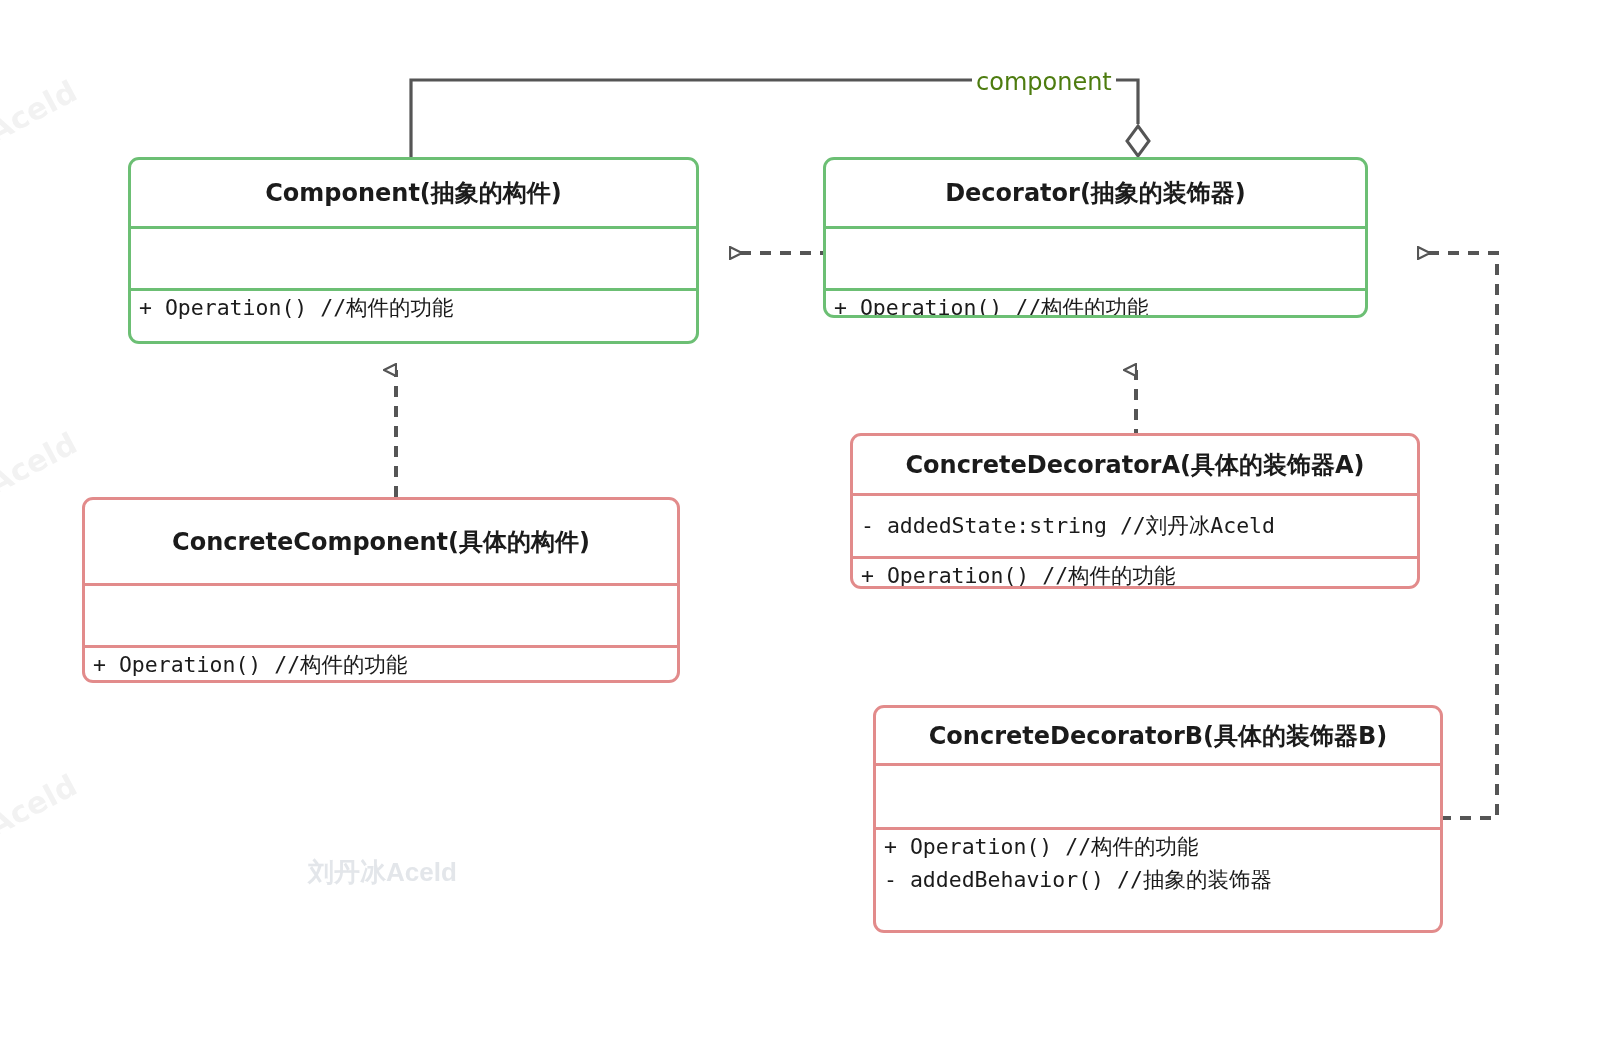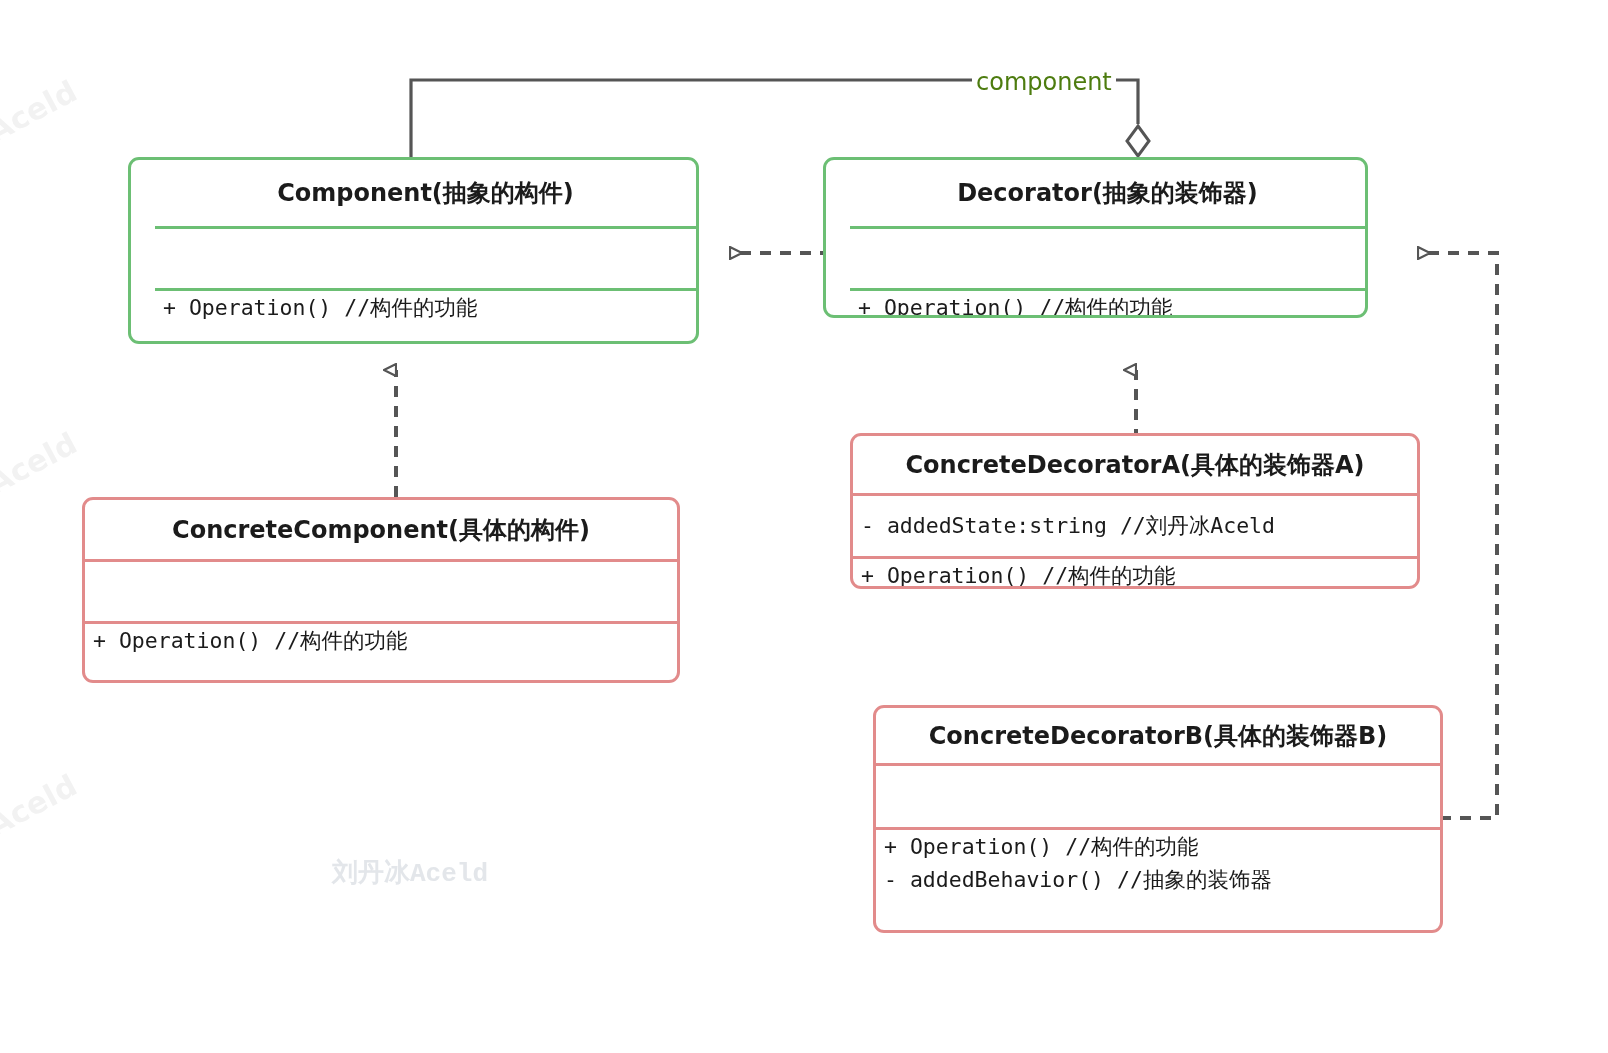--- a/index.html
+++ b/index.html
@@ -28,39 +28,38 @@
     font-size: 30px;
     letter-spacing: 0.5px;
     transform: rotate(-28deg);
     transform-origin: left top;
     white-space: nowrap;
     user-select: none;
   }
   .wm-center {
     position: absolute;
     color: #e3e6ea;
-    font-family: Liberation Mono, monospace;
+    font-family: Liberation Sans, sans-serif;
     font-weight: 700;
     font-size: 26px;
     white-space: nowrap;
     user-select: none;
-    margin-left: 24px;
   }
 
   
   .uml-box {
     position: absolute;
     box-sizing: border-box;
     background: #ffffff;
     border-radius: 11px;
     border-style: solid;
     border-width: 3px;
     overflow: hidden;
   }
-  .uml-box.green { border-color: #6cbf74; padding-left: 24px; }
+  .uml-box.green { border-color: #6cbf74; }
   .uml-box.red   { border-color: #e28b8b; }
 
   .uml-title {
     box-sizing: border-box;
     display: flex;
     align-items: center;
     justify-content: center;
     text-align: center;
     font-family: "DejaVu Sans", sans-serif;
     font-weight: 700;
@@ -169,21 +168,21 @@
 
   <div class="uml-box green" style="left:823px; top:157px; width:545px; height:161px;">
     <div class="uml-title" style="height:69px;">Decorator(抽象的装饰器)</div>
     <div class="uml-attrs" style="height:62px;"></div>
     <div class="uml-ops" style="height:50px;">
       <div class="member">+ Operation() //构件的功能</div>
     </div>
   </div>
 
   <div class="uml-box red" style="left:82px; top:497px; width:598px; height:186px;">
-    <div class="uml-title" style="height:62px;">ConcreteComponent(具体的构件)</div>
+    <div class="uml-title" style="height:86px;">ConcreteComponent(具体的构件)</div>
     <div class="uml-attrs" style="height:62px;"></div>
     <div class="uml-ops" style="height:51px;">
       <div class="member">+ Operation() //构件的功能</div>
     </div>
   </div>
 
   <div class="uml-box red" style="left:850px; top:433px; width:570px; height:156px;">
     <div class="uml-title" style="height:60px;">ConcreteDecoratorA(具体的装饰器A)</div>
     <div class="uml-attrs" style="height:63px;">
       <div class="member">- addedState:string //刘丹冰Aceld</div>

